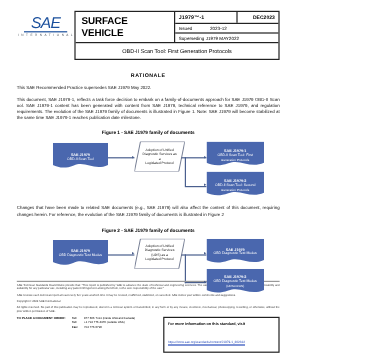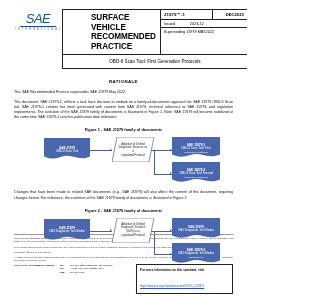--- a/index.html
+++ b/index.html
@@ -64,21 +64,20 @@
     display: flex;
     border-bottom: 0.8px solid #222;
   }
   .title-left {
     flex: 1;
     padding: 3px 4px 3px 5px;
     border-right: 0.8px solid #222;
     display: flex;
     flex-direction: column;
     justify-content: center;
-    margin-left: 23px;
   }
   .title-left .l1, .title-left .l2 {
     font-weight: bold;
     font-size: 8.2px;
     line-height: 9.5px;
     letter-spacing: -0.1px;
   }
   .title-right {
     width: 86px;
     flex: 0 0 86px;
@@ -284,21 +283,20 @@
     <div class="logo-block">
       <div class="sae-logo">SAE</div>
       <div class="logo-rule"></div>
       <div class="logo-sub">I N T E R N A T I O N A L</div>
     </div>
 
     <div class="title-table">
       <div class="title-row">
         <div class="title-left">
           <div class="l1">SURFACE VEHICLE</div>
-          <div class="l2">RECOMMENDED PRACTICE</div>
         </div>
         <div class="title-right">
           <div class="tr-top">
             <div class="tr-desig">J1979™-1</div>
             <div class="tr-date">DEC2023</div>
           </div>
           <div class="tr-issued">
             <span class="lbl">Issued</span>
             <span>2023-12</span>
           </div>

